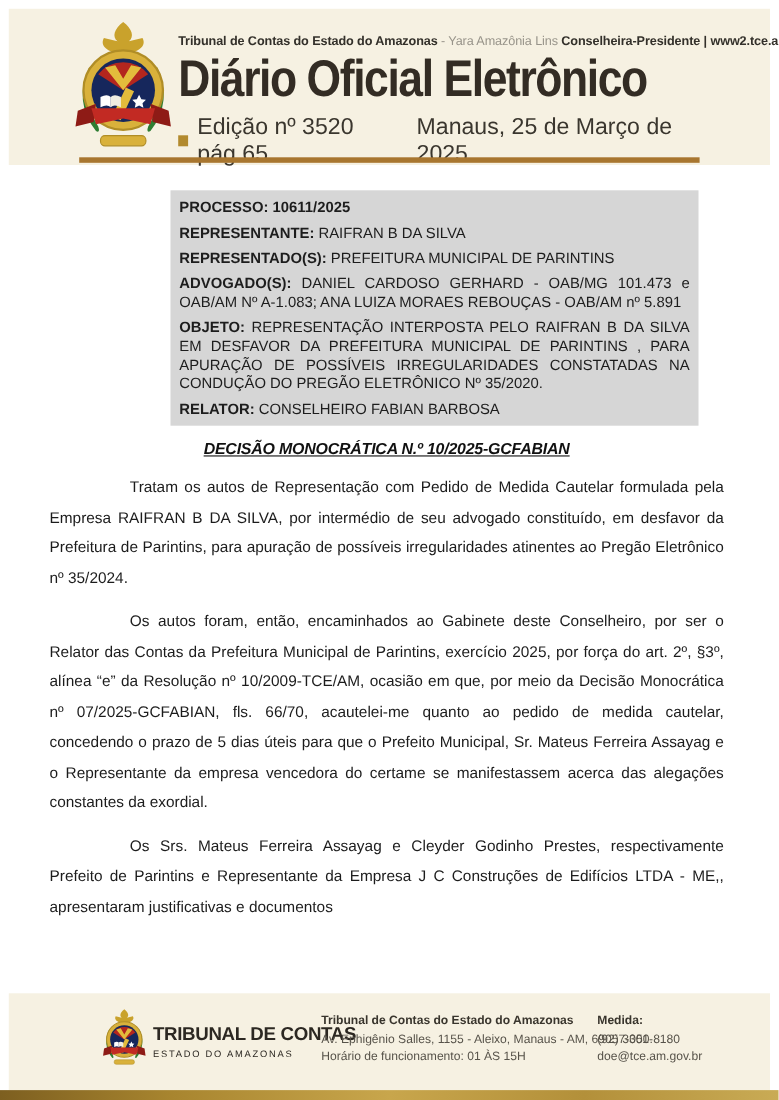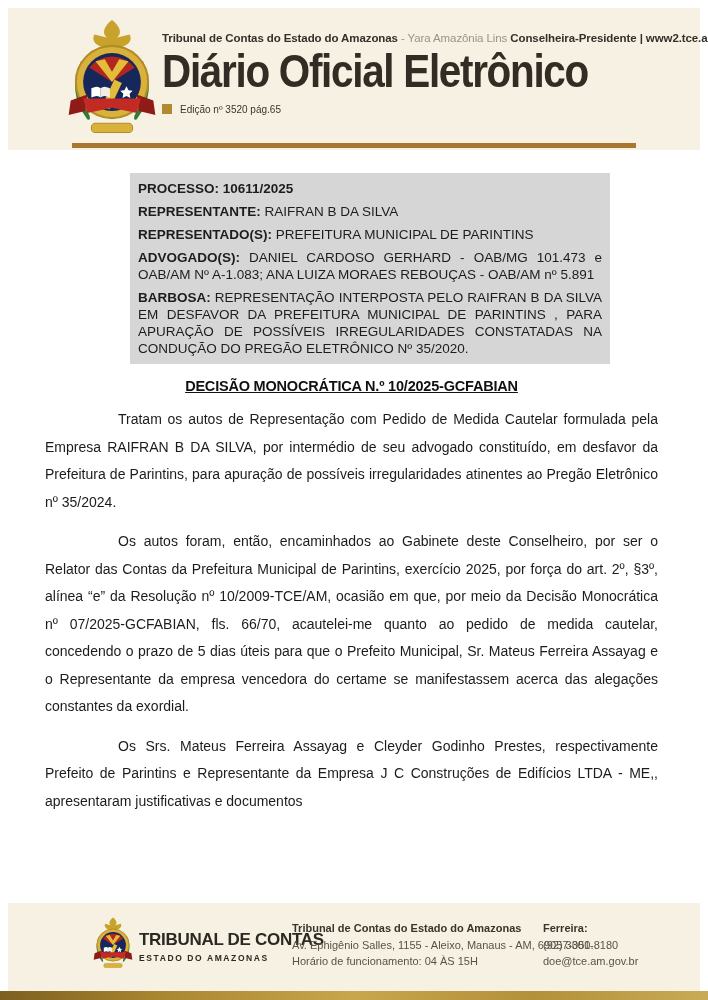--- a/index.html
+++ b/index.html
@@ -19,53 +19,53 @@
     letter-spacing:-0.1px;
   }
   .org-line .light{color:#98948a;font-weight:normal;}
   .doe-title{
     font-size:47px;font-weight:800;color:#332c24;letter-spacing:-1.5px;
     line-height:1.08;white-space:nowrap;transform:scaleX(.86);
     transform-origin:0 50%;margin-top:2px;
   }
   .edition-row{
     display:flex;justify-content:space-between;align-items:center;
-    margin-top:7px;font-size:10px;color:#3a362e;width:485px;
+    margin-top:7px;font-size:21px;color:#3a362e;width:485px;
   }
   .edition-left{display:flex;align-items:center;}
   .sq{width:10px;height:10px;background:#b28a2e;display:inline-block;margin-right:8px;}
   .bar-under{
     position:absolute;left:64px;right:64px;bottom:2px;height:5px;background:#a8762f;
   }
   
   .content{position:absolute;left:45px;top:173px;width:613px;color:#1d1d1d;}
   .ptable{
-    margin-left:85px;width:464px;background:#d6d6d6;
+    margin-left:110px;width:464px;background:#d6d6d6;
     font-size:13.5px;line-height:17px;padding:4px 8px;
   }
   .prow{margin:3px 0 6px 0;text-align:justify;}
   .prow:last-child{margin-bottom:3px;}
   .prow b{font-weight:bold;}
   .prow.all-bold{font-weight:bold;}
   .dec-heading{
     text-align:center;font-weight:bold;text-decoration:underline;
-    font-size:14.5px;margin:14px 0 10px 0;letter-spacing:-0.2px;color:#111;
+    font-size:14.5px;margin:14px 0 10px 0;letter-spacing:-0.2px;color:#111;font-style:italic;
   }
   p.body{
     font-size:14px;line-height:27.5px;text-align:justify;text-indent:73px;
     margin:12px 0 7px 0;color:#1c1c1c;
   }
   
   .band-bottom{
     position:absolute;left:8px;top:903px;width:692px;height:88px;background:#f6f1e2;
   }
   .emblem-sm{position:absolute;left:82px;top:12px;width:46px;height:60px;}
   .f-logo-text{position:absolute;left:131px;top:27px;color:#2c2822;}
   .f-logo-title{font-size:17px;font-weight:800;letter-spacing:-0.3px;white-space:nowrap;}
-  .f-logo-sub{font-size:8.5px;font-weight:bold;letter-spacing:1.6px;margin-top:3px;white-space:nowrap;}
+  .f-logo-sub{font-size:8.5px;font-weight:normal;letter-spacing:1.6px;margin-top:3px;white-space:nowrap;}
   .f-col{position:absolute;top:17px;font-size:11px;line-height:16.5px;color:#57534a;white-space:nowrap;}
   .f-col .f-bold{font-weight:bold;color:#39352d;}
   .f-col-mid{left:284px;}
   .f-col-right{left:535px;}
   .gold-bar{
     position:absolute;left:0;bottom:0;width:708px;height:9px;
     background:linear-gradient(90deg,#7d5f20 0%,#a8852f 22%,#c8a64c 50%,#b3903a 75%,#c9ab55 100%);
   }
 </style>
 </head>
@@ -105,20 +105,21 @@
     <div class="head-text">
       <div class="org-line">
         <span>Tribunal de Contas do Estado do Amazonas</span><span class="light"> - </span><span class="light">Yara Amazônia Lins </span><span>Conselheira-Presidente | www2.tce.am.gov.br</span>
       </div>
       <div class="doe-title">Diário Oficial Eletrônico</div>
       <div class="edition-row">
         <span class="edition-left">
           <span class="sq"></span>
           <span>Edição nº 3520 pág.65</span>
         </span>
+        <span>Manaus, 25 de Março de 2025</span>
       </div>
     </div>
     <div class="bar-under"></div>
   </div>
 
   <div class="content">
 
     <div class="ptable">
       <div class="prow all-bold">
         <b>PROCESSO:</b>
@@ -130,22 +131,26 @@
       </div>
       <div class="prow">
         <b>REPRESENTADO(S):</b>
         <span>PREFEITURA MUNICIPAL DE PARINTINS</span>
       </div>
       <div class="prow">
         <b>ADVOGADO(S):</b>
         <span>DANIEL CARDOSO GERHARD - OAB/MG 101.473 e OAB/AM Nº A-1.083; ANA LUIZA MORAES REBOUÇAS - OAB/AM nº 5.891</span>
       </div>
       <div class="prow">
-        <b>BARBOSA:</b>
+        <b>OBJETO:</b>
         <span>REPRESENTAÇÃO INTERPOSTA PELO RAIFRAN B DA SILVA EM DESFAVOR DA PREFEITURA MUNICIPAL DE PARINTINS , PARA APURAÇÃO DE POSSÍVEIS IRREGULARIDADES CONSTATADAS NA CONDUÇÃO DO PREGÃO ELETRÔNICO Nº 35/2020.</span>
+      </div>
+      <div class="prow">
+        <b>RELATOR:</b>
+        <span>CONSELHEIRO FABIAN BARBOSA</span>
       </div>
     </div>
 
     <div class="dec-heading">DECISÃO MONOCRÁTICA N.º 10/2025-GCFABIAN</div>
 
     <p class="body">Tratam os autos de Representação com Pedido de Medida Cautelar formulada pela Empresa RAIFRAN B DA SILVA, por intermédio de seu advogado constituído, em desfavor da Prefeitura de Parintins, para apuração de possíveis irregularidades atinentes ao Pregão Eletrônico nº 35/2024.</p>
     <p class="body">Os autos foram, então, encaminhados ao Gabinete deste Conselheiro, por ser o Relator das Contas da Prefeitura Municipal de Parintins, exercício 2025, por força do art. 2º, §3º, alínea “e” da Resolução nº 10/2009-TCE/AM, ocasião em que, por meio da Decisão Monocrática nº 07/2025-GCFABIAN, fls. 66/70, acautelei-me quanto ao pedido de medida cautelar, concedendo o prazo de 5 dias úteis para que o Prefeito Municipal, Sr. Mateus Ferreira Assayag e o Representante da empresa vencedora do certame se manifestassem acerca das alegações constantes da exordial.</p>
     <p class="body">Os Srs. Mateus Ferreira Assayag e Cleyder Godinho Prestes, respectivamente Prefeito de Parintins e Representante da Empresa J C Construções de Edifícios LTDA - ME,, apresentaram justificativas e documentos</p>
   </div>
 
@@ -170,24 +175,24 @@
     </svg>
 
     <div class="f-logo-text">
       <div class="f-logo-title">TRIBUNAL DE CONTAS</div>
       <div class="f-logo-sub">ESTADO DO AMAZONAS</div>
     </div>
 
     <div class="f-col f-col-mid">
       <div class="f-bold">Tribunal de Contas do Estado do Amazonas</div>
       <div>Av. Ephigênio Salles, 1155 - Aleixo, Manaus - AM, 69057-050.</div>
-      <div>Horário de funcionamento: 04 ÀS 15H</div>
+      <div>Horário de funcionamento: 01 ÀS 15H</div>
     </div>
 
     <div class="f-col f-col-right">
-      <div class="f-bold">Ferreira:</div>
+      <div class="f-bold">Medida:</div>
       <div>(92) 3301-8180</div>
       <div>doe@tce.am.gov.br</div>
     </div>
   </div>
 
   <div class="gold-bar"></div>
 </div>
 
 </body></html>

